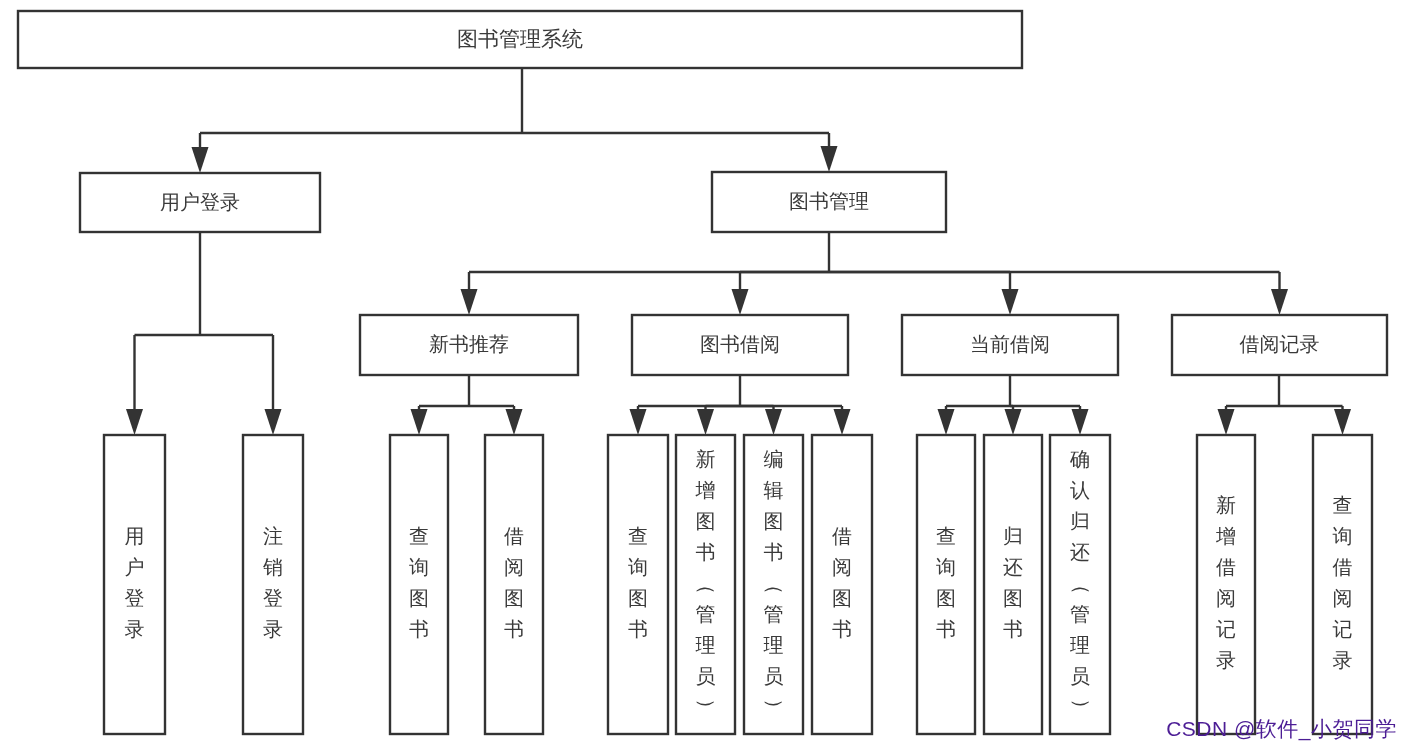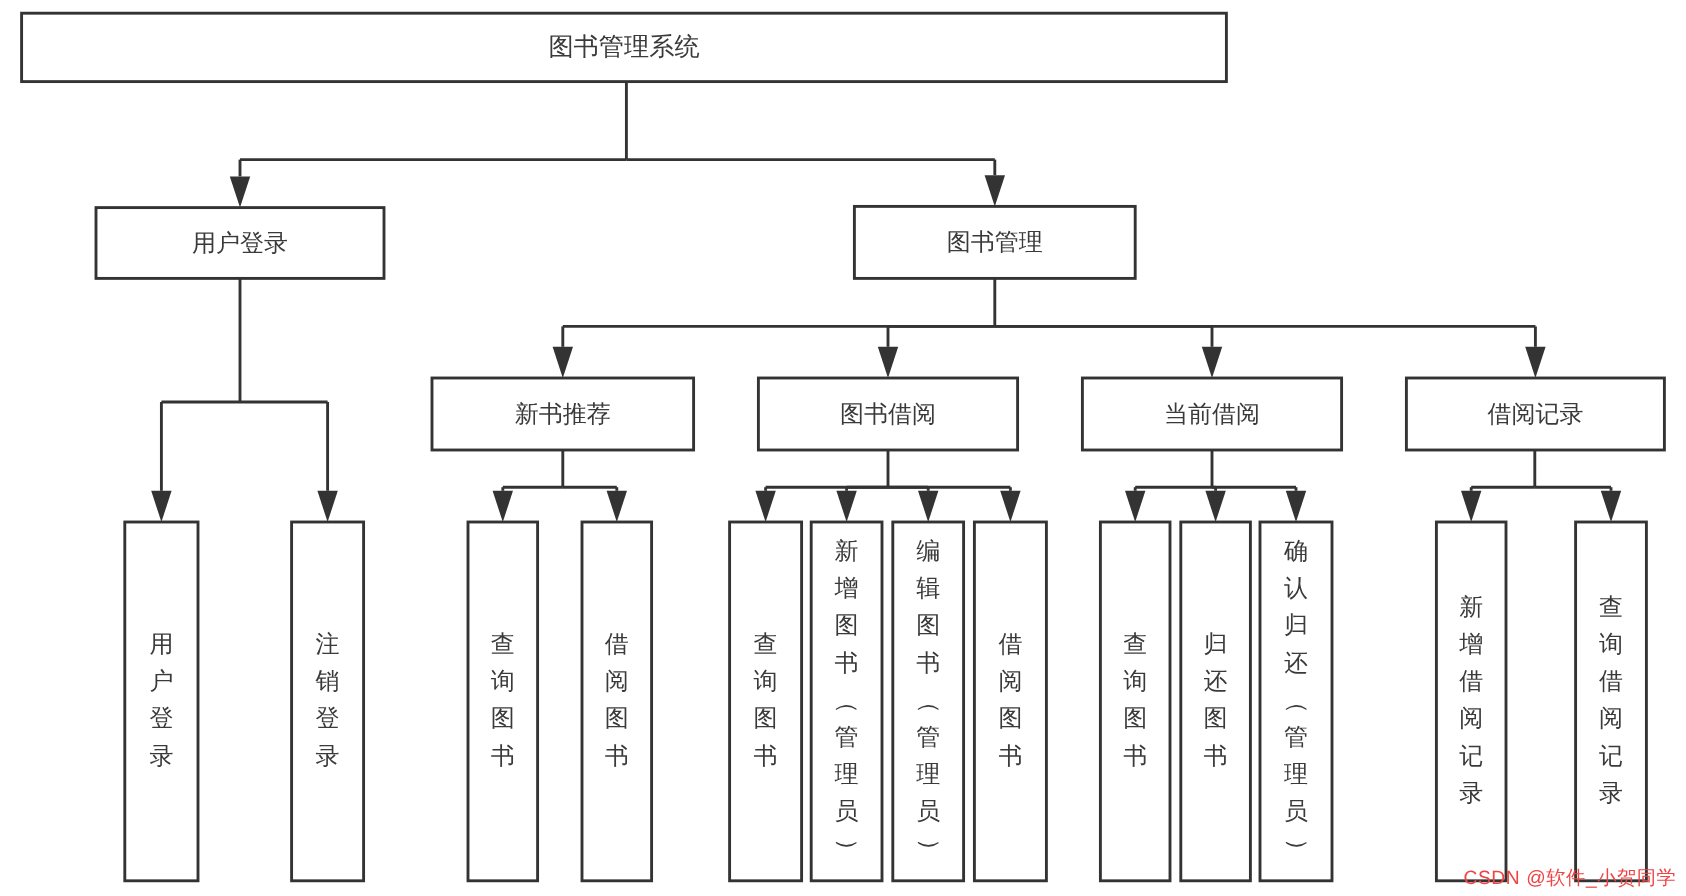--- a/index.html
+++ b/index.html
@@ -58,22 +58,22 @@
     font-family: "Liberation Sans", "DejaVu Sans", sans-serif;
     font-size: 20px;
     text-anchor: middle;
     dominant-baseline: middle;
   }
   .watermark {
     position: absolute;
     right: 8px;
     bottom: 4px;
     font-family: "Liberation Sans", "DejaVu Sans", sans-serif;
-    font-size: 16px;
-    color: #ef4444;
+    font-size: 21px;
+    color: #4c1d95;
     white-space: nowrap;
     letter-spacing: 0.5px;
     pointer-events: none;
   }
 </style>
 </head>
 <body>
 
 <div id="diagram-root">
   <svg class="flow" viewBox="0 0 1405 747" xmlns="http://www.w3.org/2000/svg">

